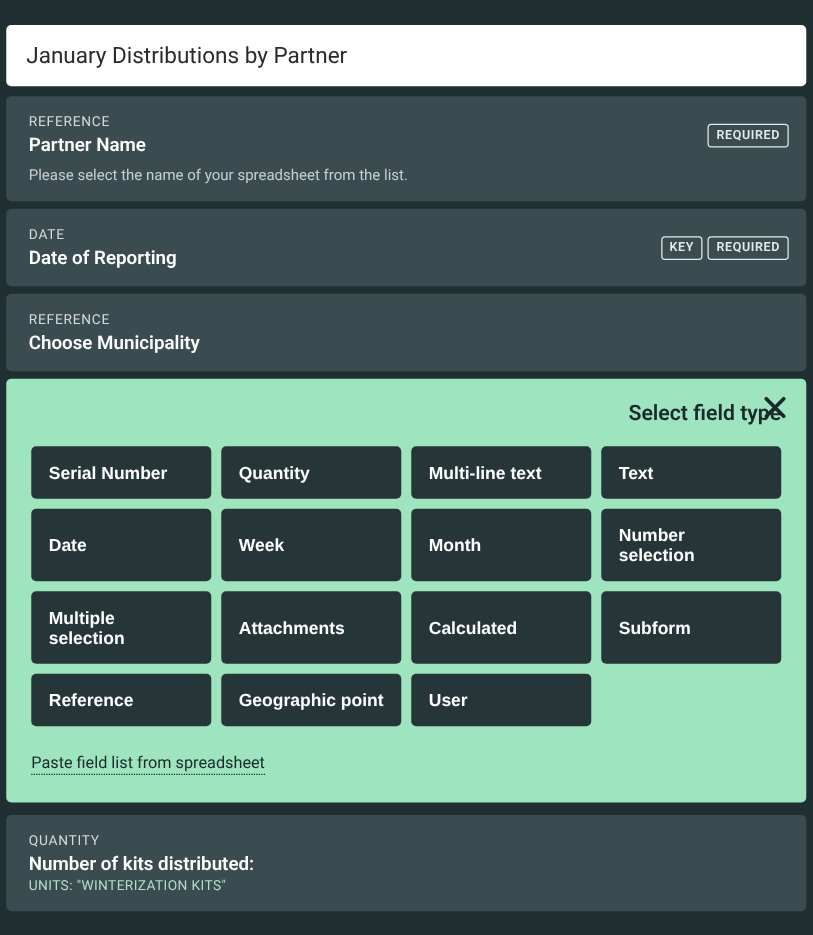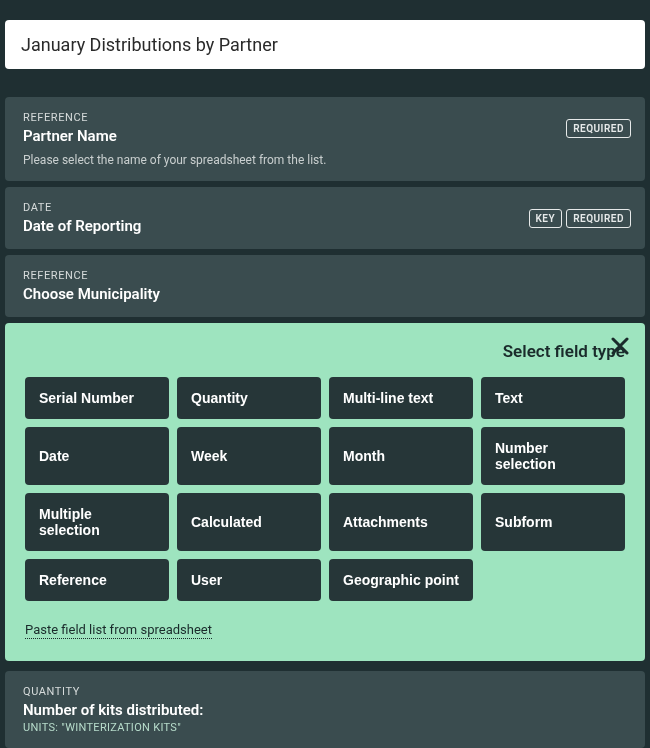--- a/index.html
+++ b/index.html
@@ -10,21 +10,21 @@
     height: 748px;
     overflow: hidden;
     padding: 5px;
   }
   .title-input {
     background: #fff;
     border-radius: 4px;
     padding: 14px 16px;
     font-size: 18px;
     color: #2a2a2a;
-    margin-bottom: 28px;
+    margin-bottom: 8px;
     margin-top: 15px;
   }
   .field-card {
     background: #3a4c4f;
     border-radius: 4px;
     padding: 14px 18px;
     margin-bottom: 6px;
     position: relative;
     color: #fff;
   }
@@ -154,26 +154,26 @@
   <div class="type-grid">
     <button class="type-btn">Serial Number</button>
     <button class="type-btn">Quantity</button>
     <button class="type-btn">Multi-line text</button>
     <button class="type-btn">Text</button>
     <button class="type-btn">Date</button>
     <button class="type-btn">Week</button>
     <button class="type-btn">Month</button>
     <button class="type-btn">Number selection</button>
     <button class="type-btn">Multiple selection</button>
+    <button class="type-btn">Attachments</button>
     <button class="type-btn">Calculated</button>
-    <button class="type-btn">Attachments</button>
     <button class="type-btn">Subform</button>
     <button class="type-btn">Reference</button>
+    <button class="type-btn">Geographic point</button>
     <button class="type-btn">User</button>
-    <button class="type-btn">Geographic point</button>
   </div>
   <span class="paste-link">Paste field list from spreadsheet</span>
 </div>
 
 <div class="field-card">
   <div class="field-type-label">QUANTITY</div>
   <div class="field-title">Number of kits distributed:</div>
   <div class="units-label">UNITS: "WINTERIZATION KITS"</div>
 </div>
 

